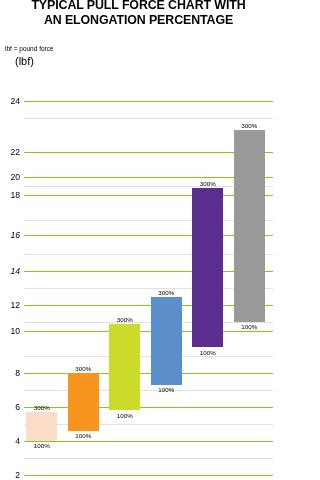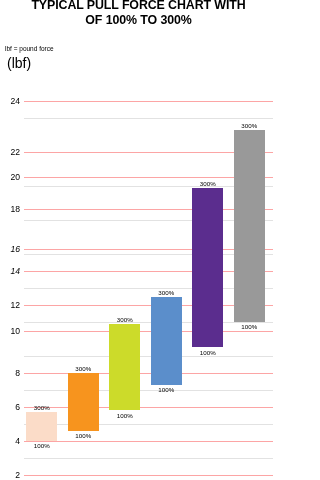--- a/index.html
+++ b/index.html
@@ -26,33 +26,33 @@
     letter-spacing:-0.1px;
     white-space:nowrap;
   }
 
   
   .note-small{
     position:absolute;left:5px;top:45px;
     font-size:6.5px;color:#000;white-space:nowrap;
   }
   .note-unit{
-    position:absolute;left:7px;top:55px;
-    font-size:14px;color:#000;white-space:nowrap;
+    position:absolute;left:15px;top:55px;
+    font-size:11px;color:#000;white-space:nowrap;
   }
 
   
   .plot{
     position:absolute;
     left:24px; top:101px;
     width:249px; height:374px;
   }
   .gridline{
     position:absolute;left:0;width:249px;height:1px;
-    background:#fca5a5;
+    background:#84cc16;
   }
   .gridline.minor{
     background:#e2e2e2;
   }
   .ytick{
     position:absolute;
     right:100%;
     margin-right:4px;
     transform:translateY(-50%);
     font-size:8.6px;
@@ -79,21 +79,21 @@
   .bar-label.top{ bottom:100%; margin-bottom:1px; }
   .bar-label.bottom{ top:100%; margin-top:1.5px; }
 </style>
 </head>
 <body>
 
 <div id="chart-root">
 
   <div class="title-block">
     <span class="title-line">TYPICAL PULL FORCE CHART WITH</span>
-    <span class="title-line">OF 100% TO 300%</span>
+    <span class="title-line">AN ELONGATION PERCENTAGE</span>
   </div>
 
   <div class="note-small">lbf = pound force</div>
   <div class="note-unit">(lbf)</div>
 
   <div class="plot" id="plot-area">
       <div class="gridline minor" style="top: 357px;"></div>
       <div class="gridline minor" style="top: 323px;"></div>
       <div class="gridline minor" style="top: 289px;"></div>
       <div class="gridline minor" style="top: 255px;"></div>
@@ -106,24 +106,24 @@
       <div class="gridline minor" style="top: 17px;"></div>
       <div class="gridline" style="top: 0px;">
         <span class="ytick">24</span>
       </div>
       <div class="gridline" style="top: 51px;">
         <span class="ytick">22</span>
       </div>
       <div class="gridline" style="top: 76px;">
         <span class="ytick">20</span>
       </div>
-      <div class="gridline" style="top: 108px;">
+      <div class="gridline" style="top: 94px;">
         <span class="ytick">18</span>
       </div>
-      <div class="gridline" style="top: 148px; font-style: italic;">
+      <div class="gridline" style="top: 134px; font-style: italic;">
         <span class="ytick">16</span>
       </div>
       <div class="gridline" style="top: 170px; font-style: italic;">
         <span class="ytick">14</span>
       </div>
       <div class="gridline" style="top: 204px; text-decoration: underline;">
         <span class="ytick">12</span>
       </div>
       <div class="gridline" style="top: 230px;">
         <span class="ytick">10</span>

